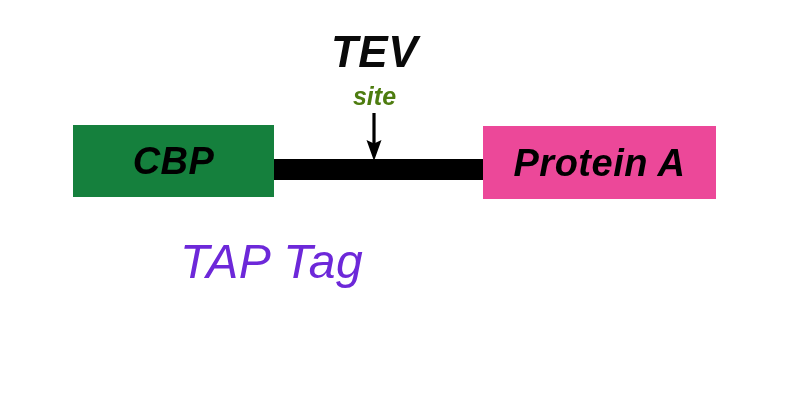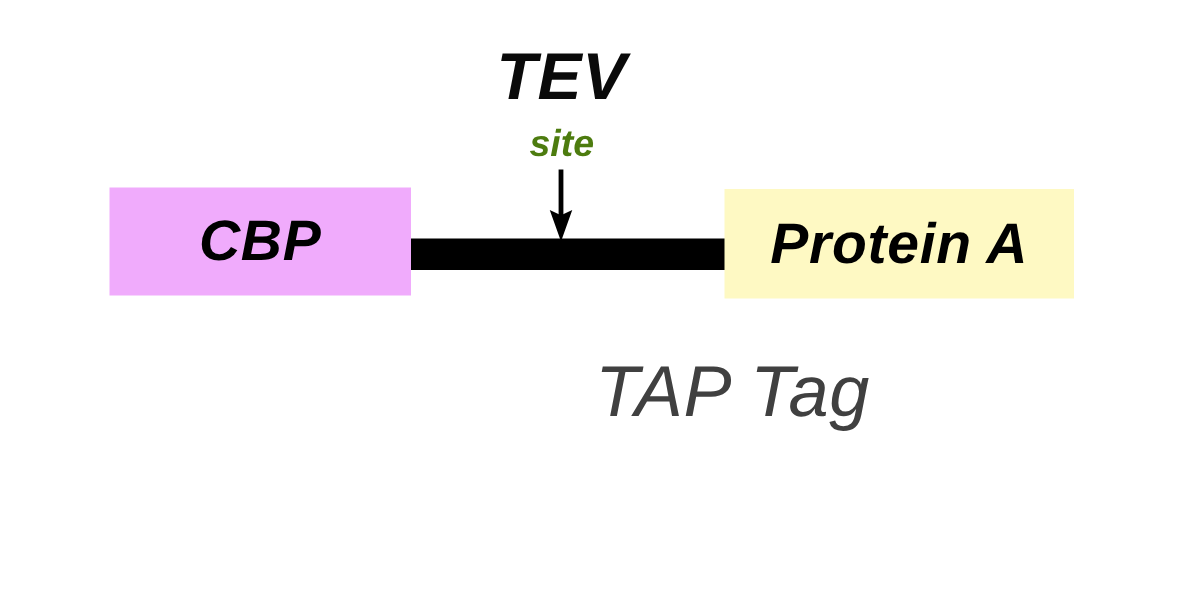--- a/index.html
+++ b/index.html
@@ -99,26 +99,26 @@
     width: 32px;
     height: 50px;
   }
 
   
   #tap-tag-caption {
     position: absolute;
     left: 180px;
     top: 238px;
     width: 400px;
-    text-align: right;
+    text-align: left;
     font-style: italic;
     font-weight: 500;
     font-size: 48px;
     line-height: 1;
-    color: #404040;
+    color: #6d28d9;
     letter-spacing: 0.5px;
     white-space: nowrap;
   }
 </style>
 </head>
 <body>
 
 <div id="canvas">
 
   <div id="tev-annotation">
@@ -126,23 +126,23 @@
     <div id="tev-subtitle">site</div>
   </div>
 
   <svg id="tev-arrow" viewBox="0 0 32 50">
     <line x1="16" y1="1" x2="16" y2="32" stroke="#000000" stroke-width="3.2"></line>
     <polygon points="16,49 8.5,28 16,31.5 23.5,28" fill="#000000"></polygon>
   </svg>
 
   <div id="linker-bar"></div>
 
-  <div id="cbp-block" class="domain-block" style="background:#f0abfc;align-items:center;">
+  <div id="cbp-block" class="domain-block" style="background:#15803d;align-items:center;">
     <span class="domain-label">CBP</span>
   </div>
 
-  <div id="proteina-block" class="domain-block" style="background:#fef9c3;">
+  <div id="proteina-block" class="domain-block" style="background:#ec4899;">
     <span class="domain-label">Protein A</span>
   </div>
 
   <div id="tap-tag-caption">TAP Tag</div>
 
 </div>
 
 </body></html>

